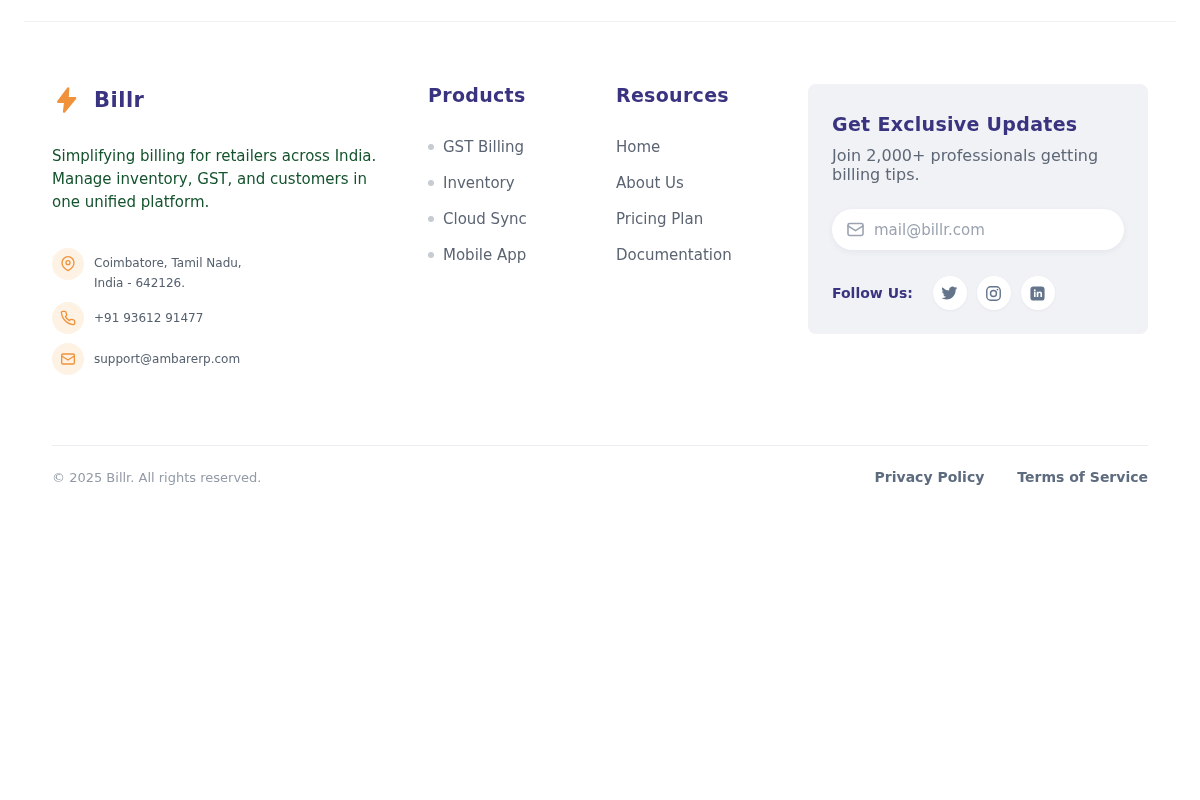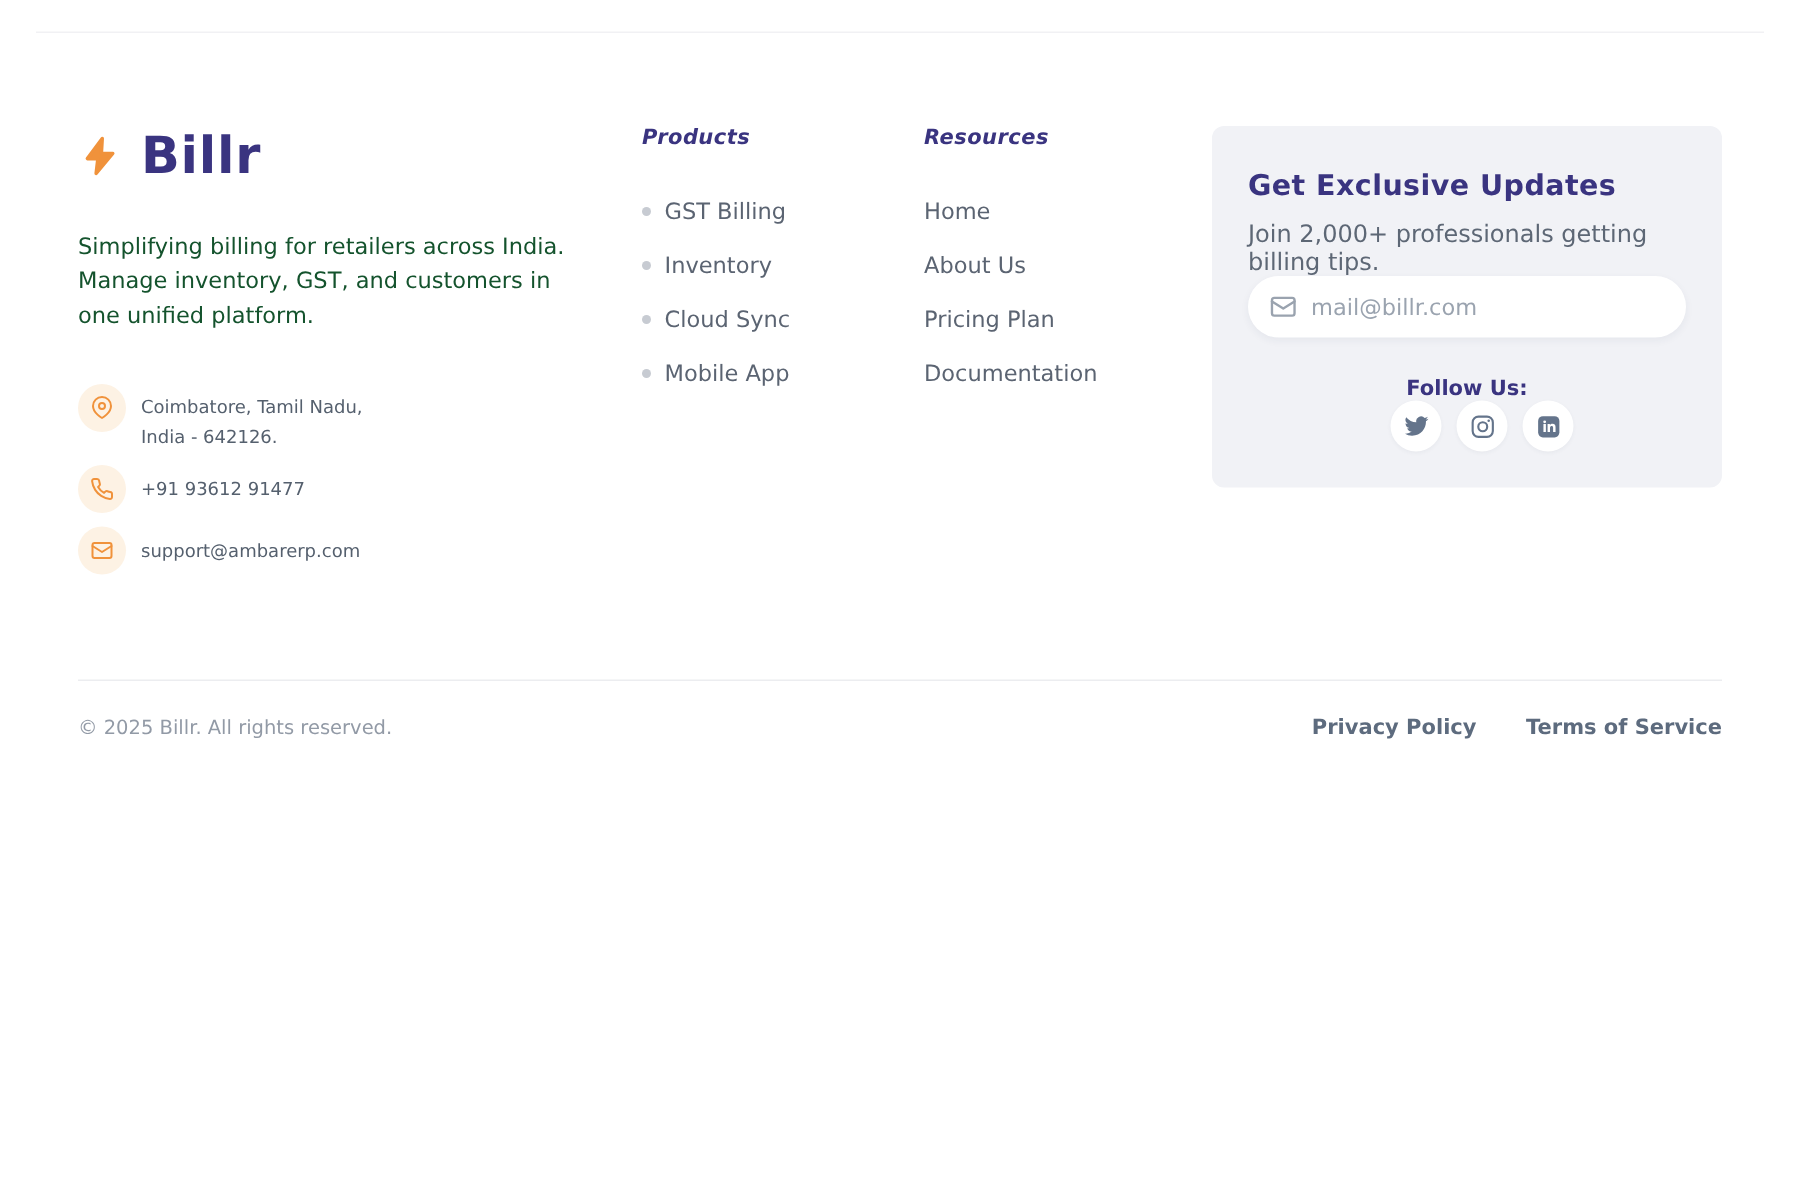--- a/index.html
+++ b/index.html
@@ -8,59 +8,59 @@
 
   .top-divider { border-top:1px solid #F1F1F4; margin:21px 24px 0; }
 
   .footer-main { display:flex; align-items:flex-start; padding:62px 52px 0; }
 
   
   .col-brand { width:330px; }
   .logo-row { display:flex; align-items:center; gap:12px; }
   .logo-bolt { width:30px; height:32px; display:flex; align-items:center; justify-content:center; }
   .logo-bolt svg { width:28px; height:30px; }
-  .logo-text { font-size:34px; font-weight:700; color:#3A3480; letter-spacing:0.5px; }
+  .logo-text { font-size:21px; font-weight:700; color:#3A3480; letter-spacing:0.5px; }
   .brand-desc { margin-top:29px; font-size:15px; line-height:23px; color:#14532d; }
 
   .contact-list { margin-top:34px; }
   .contact-row { display:flex; align-items:flex-start; gap:10px; margin-bottom:9px; }
   .contact-icon-circle { width:32px; height:32px; min-width:32px; border-radius:50%;
     background:#FDF2E4; display:flex; align-items:center; justify-content:center; }
   .contact-icon-circle svg { width:16px; height:16px; stroke:#F0923B; fill:none;
     stroke-width:2; stroke-linecap:round; stroke-linejoin:round; }
   .contact-text { font-size:12px; line-height:20px; color:#55606E; padding-top:5px; }
   .contact-row.single .contact-text { padding-top:6px; }
 
   
   .col-products { width:150px; margin-left:46px; }
   .col-resources { width:140px; margin-left:38px; }
-  .col-title { font-size:14px; font-weight:700; color:#3A3480; letter-spacing:0.3px;font-style:italic; }
+  .col-title { font-size:19px; font-weight:700; color:#3A3480; letter-spacing:0.3px; }
   .link-list { list-style:none; margin-top:31px; }
   .link-list li { display:flex; align-items:center; font-size:15px; color:#5B6472;
     margin-bottom:17px; height:19px; cursor:pointer; }
   .bullet { width:6px; height:6px; border-radius:50%; background:#C7CBD2; margin-right:9px; }
 
   
   .card { width:340px; margin-left:auto; background:#F1F2F6; border-radius:8px;
     padding:29px 24px 24px; }
   .card-title { font-size:19px; font-weight:700; color:#3A3480; letter-spacing:0.3px; }
   .card-sub { margin-top:11px; font-size:16px; color:#5D6775; }
-  .subscribe-form { display:flex; align-items:center; background:#ffffff;
+  .subscribe-form { margin-top:25px; display:flex; align-items:center; background:#ffffff;
     border-radius:21px; height:41px; padding-left:14px; box-shadow:0 2px 6px rgba(40,50,80,0.06); }
   .mail-glyph svg { width:19px; height:19px; stroke:#9AA3AF; fill:none; stroke-width:2;
     stroke-linecap:round; stroke-linejoin:round; display:block; }
   .email-input { border:none; outline:none; background:transparent; flex:1; min-width:0;
     margin-left:9px; font-size:15px; color:#4b5563;
     font-family:"DejaVu Sans","Liberation Sans",sans-serif; }
   .email-input::placeholder { color:#9AA3AF; }
   .subscribe-btn { border:none; height:41px; border-radius:21px; padding:0 23px;
     background:#F0923B; color:#ffffff; font-size:14.5px; font-weight:700; cursor:pointer;
     font-family:"DejaVu Sans","Liberation Sans",sans-serif;
     box-shadow:0 4px 10px rgba(240,146,59,0.45); }
-  .follow-row { margin-top:26px; display:flex; align-items:center;flex-direction:column; }
+  .follow-row { margin-top:26px; display:flex; align-items:center; }
   .follow-label { font-size:14px; font-weight:700; color:#3A3480; }
   .social-group { display:flex; gap:10px; margin-left:20px; }
   .social-circle { width:34px; height:34px; border-radius:50%; background:#ffffff;
     display:flex; align-items:center; justify-content:center; cursor:pointer;
     box-shadow:0 1px 3px rgba(40,50,80,0.05); }
   .social-circle svg { width:17px; height:17px; color:#64748B; }
 
   
   .bottom-divider { border-top:1px solid #ECEDF0; margin:61px 52px 0; }
   .bottom-bar { display:flex; align-items:center; padding:23px 52px; }

